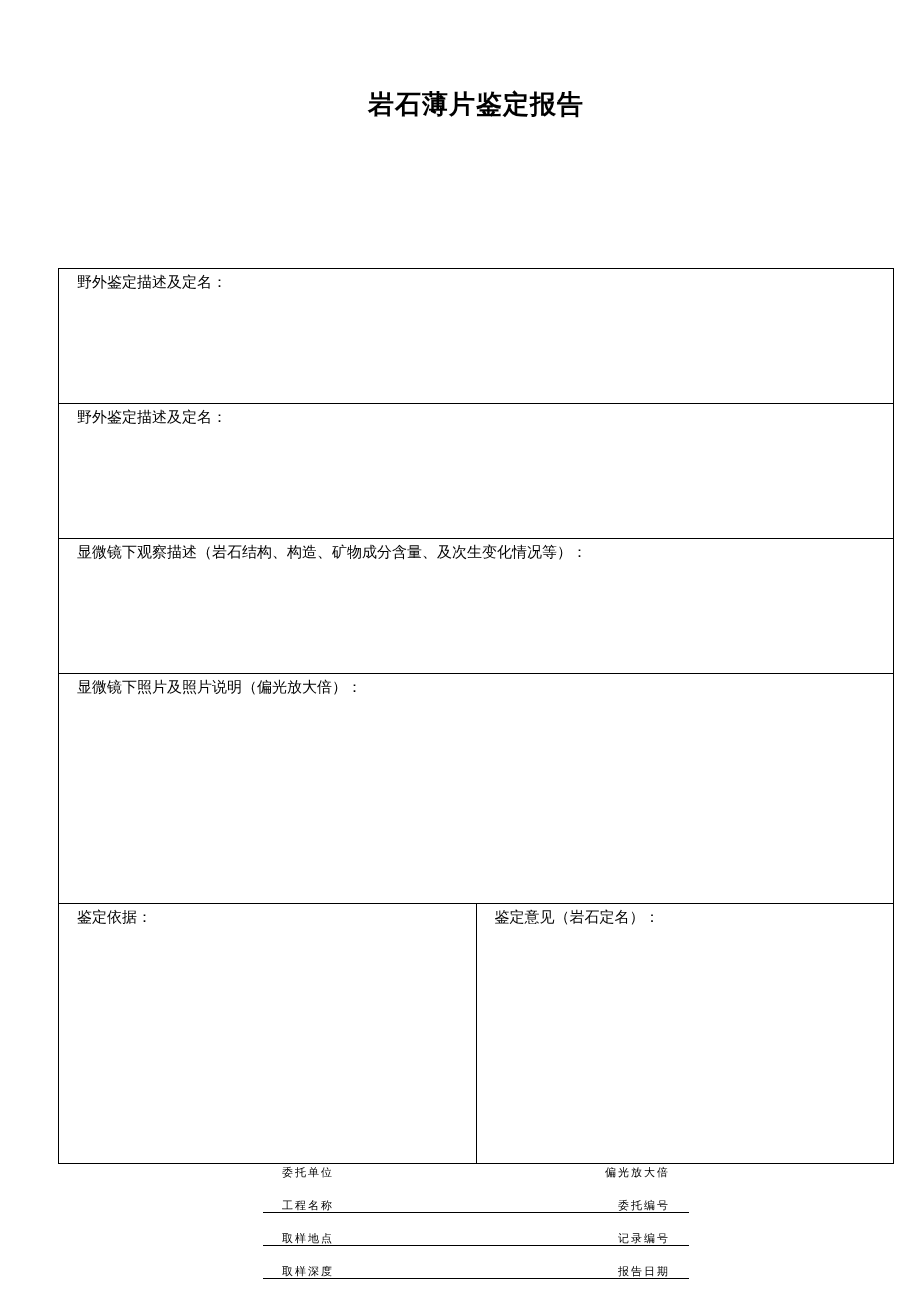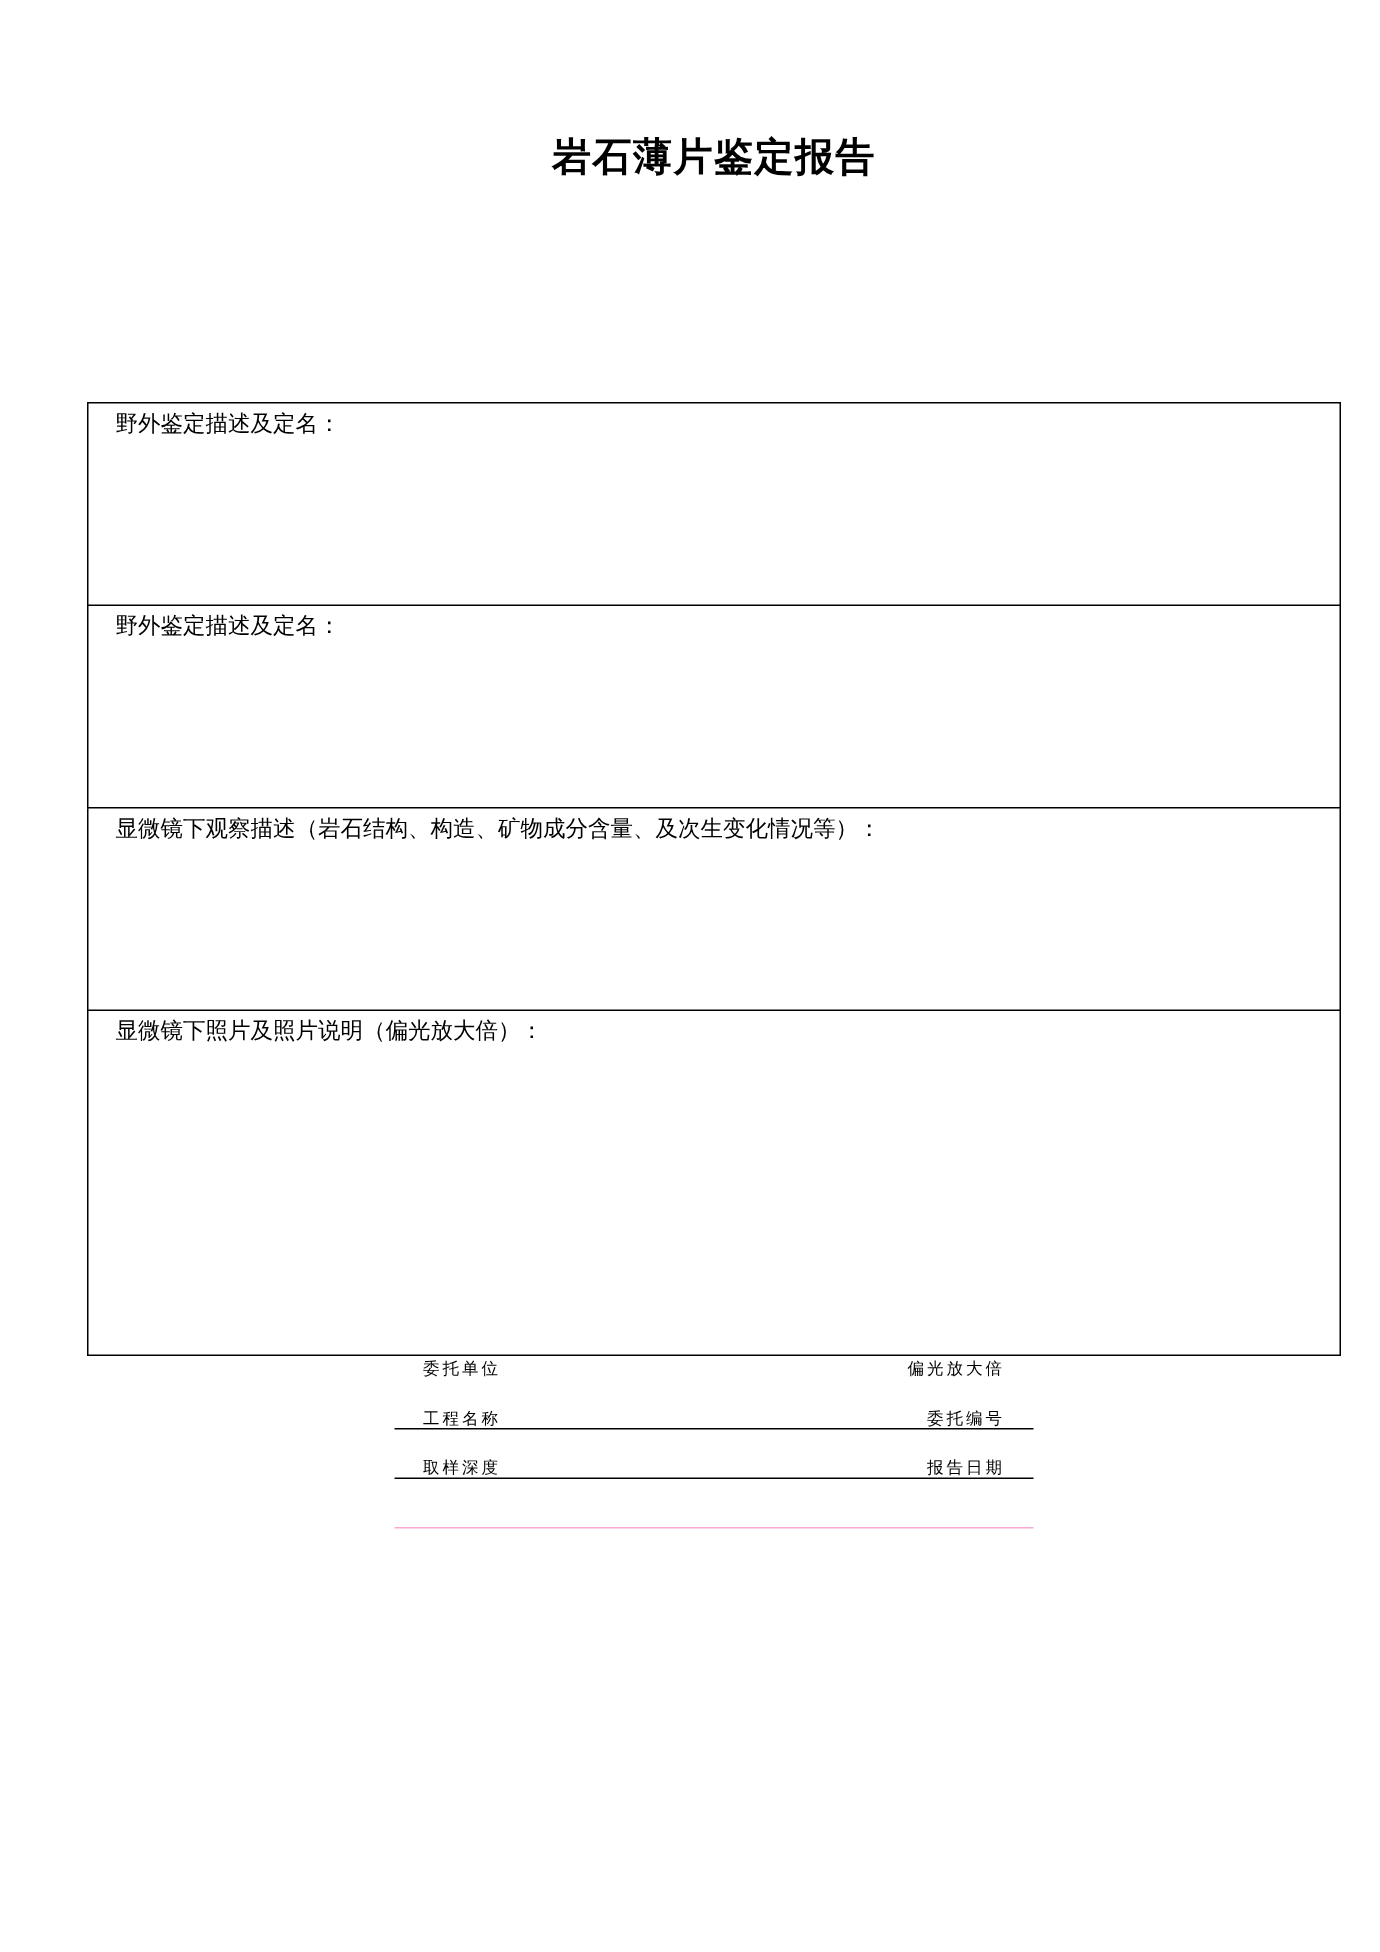--- a/index.html
+++ b/index.html
@@ -74,32 +74,45 @@
   <tr>
     <td colspan="2" class="row-micro">
       <span>显微镜下观察描述（岩石结构、构造、矿物成分含量、及次生变化情况等）：</span>
     </td>
   </tr>
   <tr>
     <td colspan="2" class="row-photo">
       <span>显微镜下照片及照片说明（偏光放大倍）：</span>
     </td>
   </tr>
+  <tr>
+    <td class="row-basis half">
+      <span>鉴定依据：</span>
+    </td>
+    <td class="row-basis half">
+      <span>鉴定意见（岩石定名）：</span>
+    </td>
+  </tr>
 </tbody>
   </table>
 
 <div class="footer">
   <div class="footer-row">
     <span class="footer-left">委托单位</span>
     <span class="footer-spacer"></span>
     <span class="footer-right">偏光放大倍</span>
   </div>
   <div class="footer-row">
     <span class="footer-left">工程名称</span>
     <span class="footer-spacer"></span>
     <span class="footer-right">委托编号</span>
   </div>
   <div class="footer-row">
+    <span class="footer-left">取样地点</span>
+    <span class="footer-spacer"></span>
+    <span class="footer-right">记录编号</span>
+  </div>
+  <div class="footer-row">
     <span class="footer-left">取样深度</span>
     <span class="footer-spacer"></span>
     <span class="footer-right">报告日期</span>
   </div>
 </div>
 
 </body></html>

